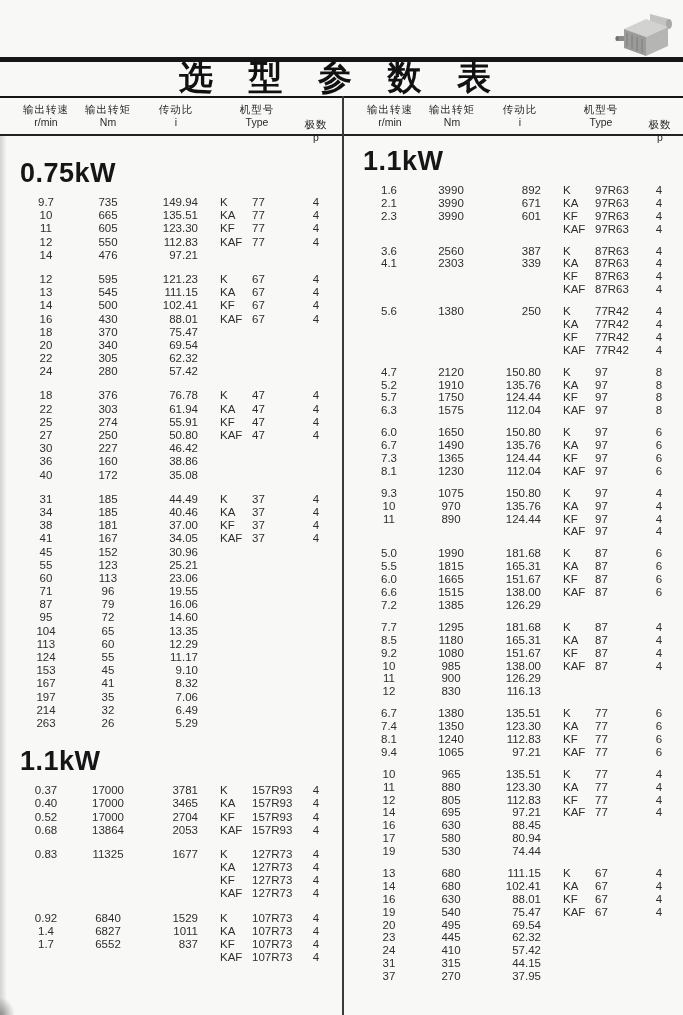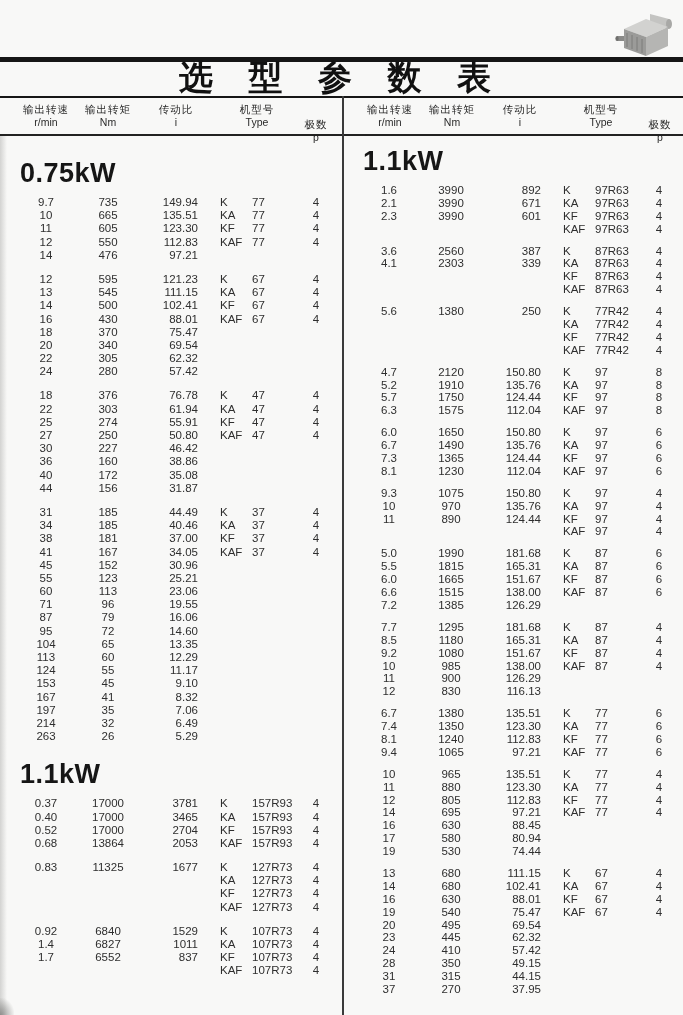--- a/index.html
+++ b/index.html
@@ -288,28 +288,20 @@
         <span class="c5"></span>
       </div>
       <div class="row">
         <span class="c0">40</span>
         <span class="c1">172</span>
         <span class="c2">35.08</span>
         <span class="c3"></span>
         <span class="c4"></span>
         <span class="c5"></span>
       </div>
-      <div class="row">
-        <span class="c0">44</span>
-        <span class="c1">156</span>
-        <span class="c2">31.87</span>
-        <span class="c3"></span>
-        <span class="c4"></span>
-        <span class="c5"></span>
-      </div>
     </div>
     <div class="block">
       <div class="row">
         <span class="c0">31</span>
         <span class="c1">185</span>
         <span class="c2">44.49</span>
         <span class="c3">K</span>
         <span class="c4">37</span>
         <span class="c5">4</span>
       </div>
@@ -995,28 +987,20 @@
       </div>
       <div class="row">
         <span class="c0">24</span>
         <span class="c1">410</span>
         <span class="c2">57.42</span>
         <span class="c3"></span>
         <span class="c4"></span>
         <span class="c5"></span>
       </div>
       <div class="row">
-        <span class="c0">28</span>
-        <span class="c1">350</span>
-        <span class="c2">49.15</span>
-        <span class="c3"></span>
-        <span class="c4"></span>
-        <span class="c5"></span>
-      </div>
-      <div class="row">
         <span class="c0">31</span>
         <span class="c1">315</span>
         <span class="c2">44.15</span>
         <span class="c3"></span>
         <span class="c4"></span>
         <span class="c5"></span>
       </div>
       <div class="row">
         <span class="c0">37</span>
         <span class="c1">270</span>

